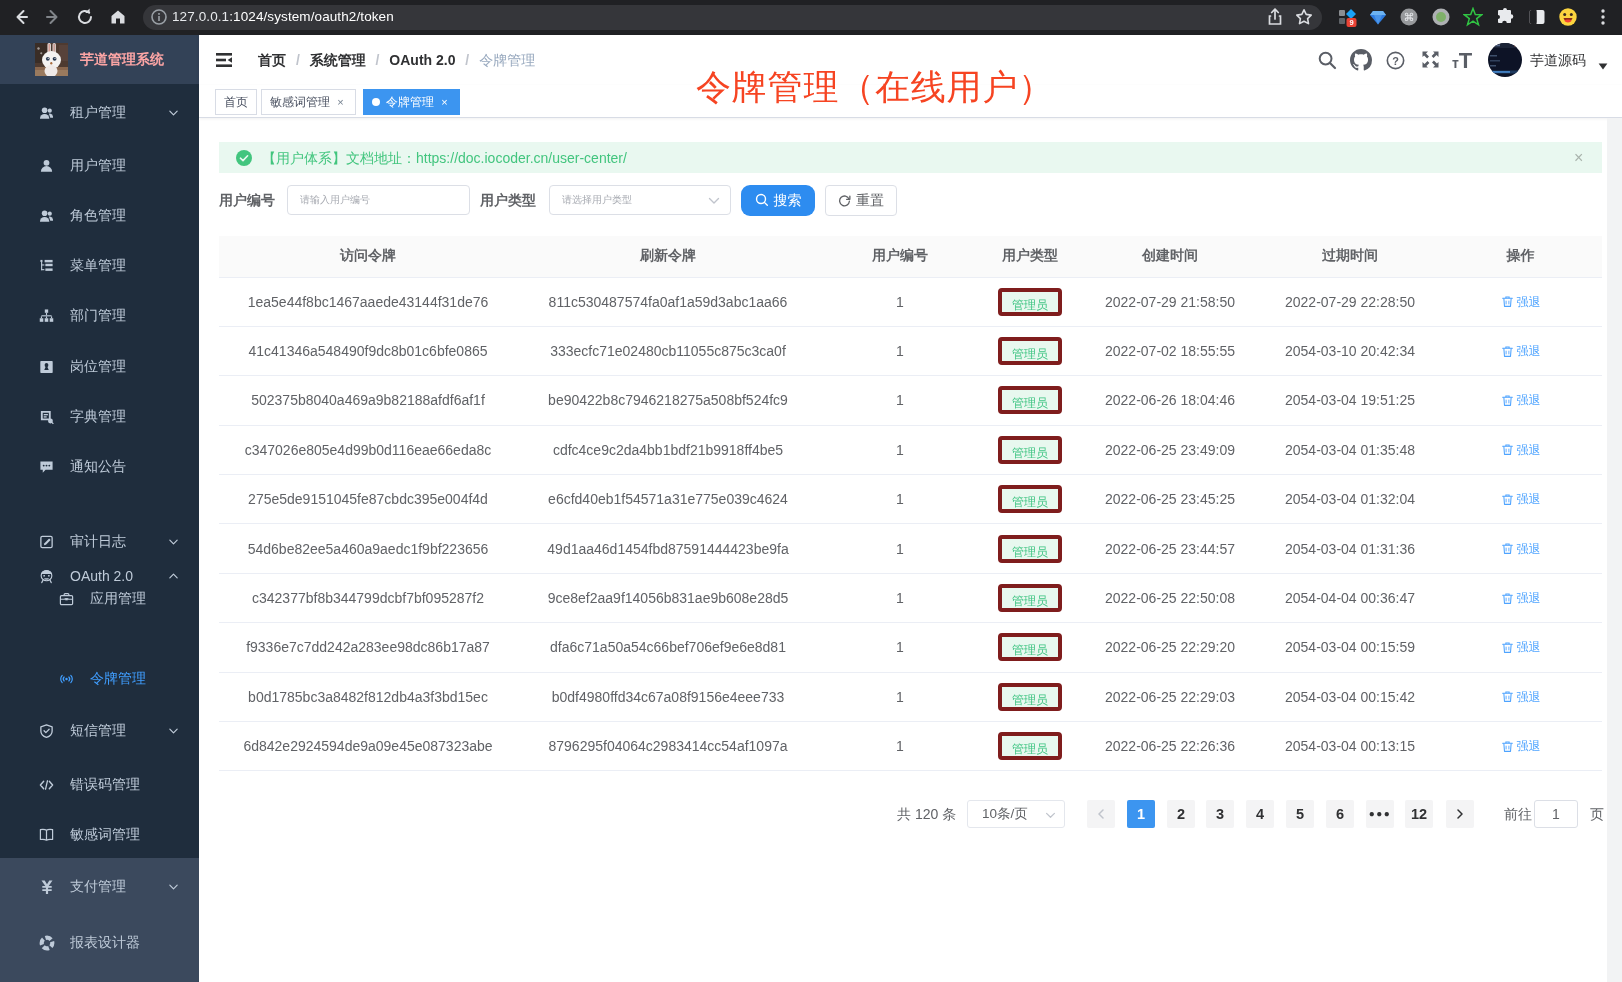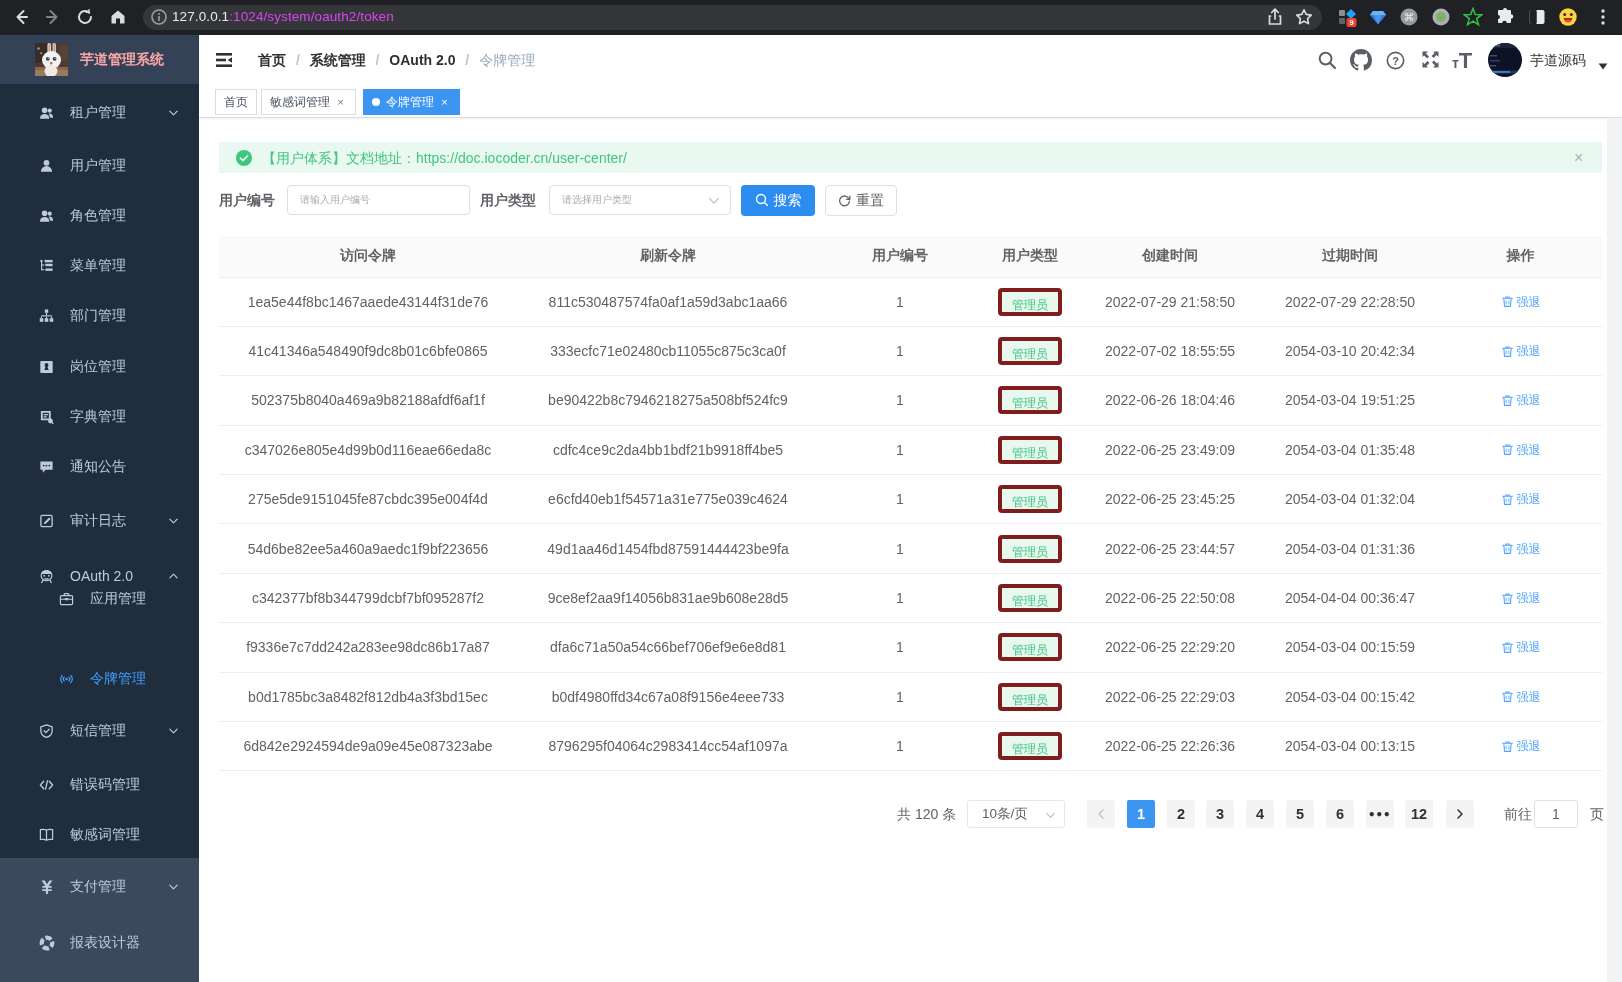--- a/index.html
+++ b/index.html
@@ -4,21 +4,21 @@
 <style>
 * { margin:0; padding:0; box-sizing:border-box; }
 html,body { width:1622px; height:982px; overflow:hidden; }
 body { font-family:"Liberation Sans",sans-serif; background:#fff; }
 #root { position:absolute; top:0; left:0; width:1622px; height:982px; }
 
 #chrome { position:absolute; left:0; top:0; width:1622px; height:35px; background:#202124; }
 .chrome-ic { position:absolute; top:7px; width:20px; height:20px; }
 #omnibox { position:absolute; left:143px; top:5px; width:1179px; height:25px; background:#35363a; border-radius:13px; }
 #urltext { position:absolute; left:172px; top:9px; font-size:13.5px; color:#e8eaed; letter-spacing:0.1px; }
-#urltext .dim { color:#d946ef;margin-top:8px; }
+#urltext .dim { color:#ffffff;margin-top:8px; }
 
 #sidebar { position:absolute; left:0; top:35px; width:199px; height:947px; background:#3b495d; }
 #menu-dark { position:absolute; left:0; top:49px; width:199px; height:774px; background:#1f2d3d; }
 #logo { position:absolute; left:0; top:0; width:199px; height:49px; background:#334257; }
 .mi { position:absolute; left:0; width:199px; height:50px; color:#bfcbd9; font-size:14px; }
 .mi .txt { position:absolute; left:70px; top:50%; transform:translateY(-50%); white-space:nowrap; }
 .mi svg { position:absolute; left:39px; top:50%; transform:translateY(-50%); }
 .mi.sub svg { left:59px; }
 .mi.sub .txt { left:90px; }
 .mi .chev { position:absolute; left:auto !important; right:20px; top:50%; transform:translateY(-50%); }
@@ -234,21 +234,21 @@
         </div>
 <div class="mi" style="top:407px">
           <svg width="15" height="15" viewBox="0 0 16 16" fill="currentColor">
             <path d="M1.5 2 h13 v9 h-7.5 l-3 3 v-3 h-2.5 Z"></path>
             <circle cx="5" cy="6.5" r="1" fill="#1f2d3d"></circle>
             <circle cx="8" cy="6.5" r="1" fill="#1f2d3d"></circle>
             <circle cx="11" cy="6.5" r="1" fill="#1f2d3d"></circle>
           </svg>
           <span class="txt">通知公告</span>
         </div>
-<div class="mi" style="top:461px">
+<div class="mi" style="top:482px">
           <svg width="15" height="15" viewBox="0 0 16 16">
             <rect x="2" y="2" width="12" height="12" rx="1.5" stroke="currentColor" stroke-width="1.4" fill="none"></rect>
             <path d="M10.8 4.2 l1.6 1.6 -5 5 -2.2 .6 .6 -2.2 Z" fill="currentColor"></path>
           </svg>
           <span class="txt">审计日志</span>
           <svg class="chev" width="11" height="11" viewBox="0 0 12 12">
             <path d="M2 4 L6 8 L10 4" stroke="#bfcbd9" stroke-width="1.3" fill="none" stroke-linecap="round" stroke-linejoin="round"></path>
           </svg>
         </div>
 <div class="mi" style="top:516px">
@@ -372,37 +372,38 @@
   <svg style="position:absolute;left:1399px;top:28px" width="10" height="7" viewBox="0 0 11 8" fill="#303133">
         <path d="M0.5 0.5 h10 L5.5 7.5 Z"></path>
       </svg>
 </div>
 
 <div id="tags">
   <div class="tag" style="left:16px">首页</div>
   <div class="tag" style="left:62px">敏感词管理 <span class="x">×</span></div>
   <div class="tag on" style="left:164px"><span class="dot"></span>令牌管理 <span class="x">×</span></div>
 </div>
+<div id="anno">令牌管理（在线用户）</div>
 
 <div id="alert">
   <svg style="position:absolute;left:17px;top:7.5px" width="16" height="16" viewBox="0 0 16 16">
         <circle cx="8" cy="8" r="8" fill="#42c57e"></circle>
         <path d="M4.4 8.2 L7 10.6 L11.6 5.8" stroke="#e9f8f0" stroke-width="1.6" fill="none" stroke-linecap="round" stroke-linejoin="round"></path>
       </svg>
   <div class="atext">【用户体系】文档地址：https://doc.iocoder.cn/user-center/</div>
   <div class="aclose">×</div>
 </div>
 
 <div class="flabel" style="left:219px">用户编号</div>
 <div class="finput" style="left:287px;width:183px;">请输入用户编号</div>
 <div class="flabel" style="left:480px">用户类型</div>
 <div class="finput" style="left:549px;width:182px;">请选择用户类型<svg style="position:absolute;right:10px;top:11px" width="12" height="8" viewBox="0 0 12 8">
         <path d="M1.5 1.5 L6 6 L10.5 1.5" stroke="#c0c4cc" stroke-width="1.4" fill="none" stroke-linecap="round" stroke-linejoin="round"></path>
       </svg></div>
-<div class="fbtn" style="left:741px;width:74px;background:#2d8cf0;color:#fff;line-height:31px;"><svg style="vertical-align:-2px;margin-right:5px" width="14" height="14" viewBox="0 0 20 20">
+<div class="fbtn" style="left:741px;width:74px;background:#2d8cf0;color:#fff;line-height:31px;border-radius:9px;"><svg style="vertical-align:-2px;margin-right:5px" width="14" height="14" viewBox="0 0 20 20">
         <circle cx="8.6" cy="8.6" r="6.4" stroke="#fff" stroke-width="2" fill="none"></circle>
         <path d="M13.4 13.4 L17.6 17.6" stroke="#fff" stroke-width="2" stroke-linecap="round"></path>
       </svg>搜索</div>
 <div class="fbtn" style="left:825px;width:72px;background:#fff;color:#606266;border:1px solid #dcdfe6;line-height:29px;"><svg style="vertical-align:-2px;margin-right:5px" width="13" height="13" viewBox="0 0 16 16">
         <path d="M13.6 6.3 a6 6 0 1 0 .4 2.6" stroke="#606266" stroke-width="1.6" fill="none" stroke-linecap="round"></path>
         <path d="M14.6 2.5 v4 h-4" stroke="#606266" stroke-width="1.6" fill="none" stroke-linecap="round" stroke-linejoin="round"></path>
       </svg>重置</div>
 
 <table id="tbl">
 <colgroup>

